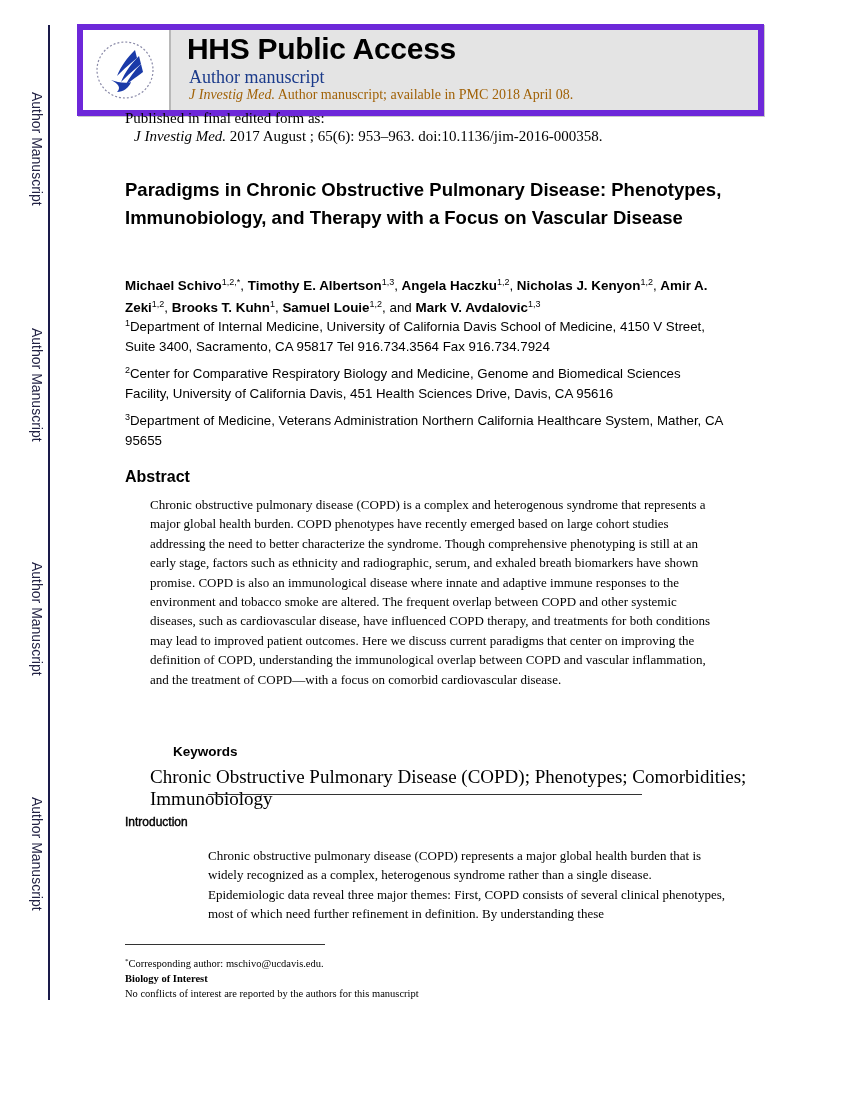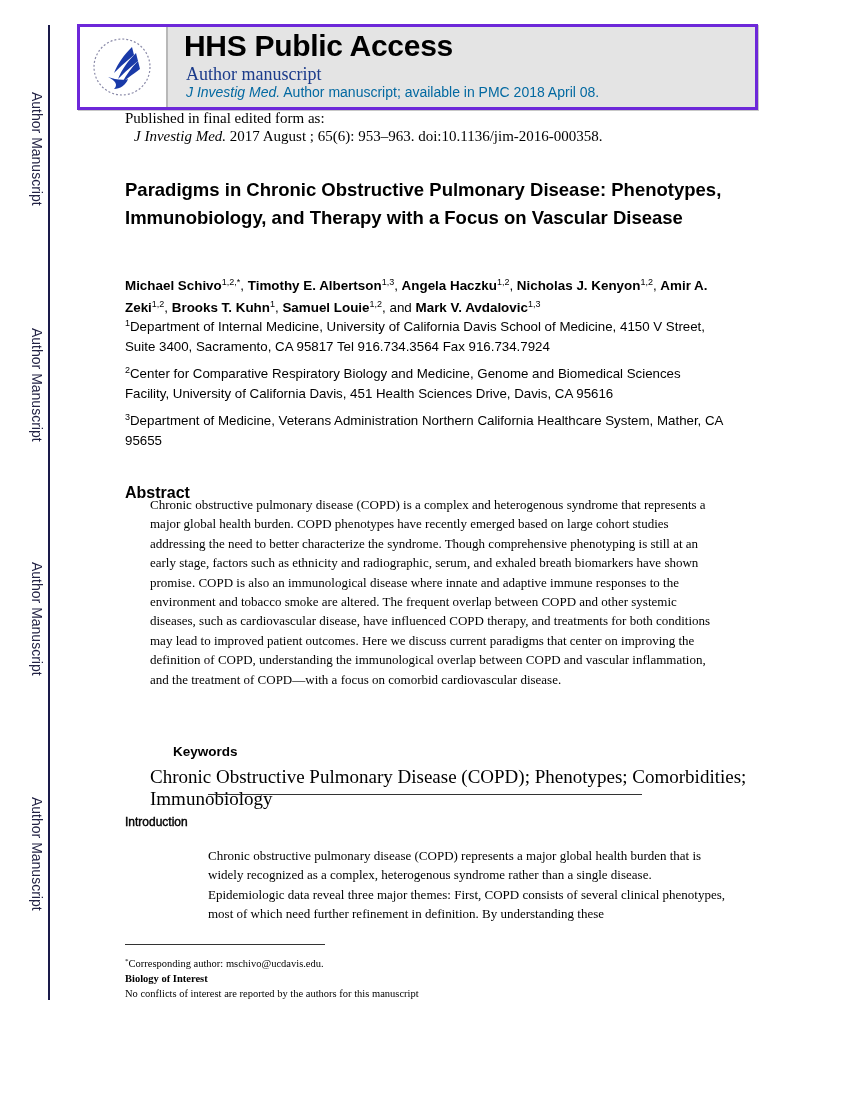--- a/index.html
+++ b/index.html
@@ -9,29 +9,29 @@
 
   
   .rail-line { position: absolute; left: 48px; top: 25px; width: 2px; height: 975px; background: #1a1a4a; }
   .rail-label { position: absolute; left: 25px; width: 20px; height: 140px;
     font-family: "Liberation Sans", "DejaVu Sans", sans-serif; font-size: 14px; color: #222244; }
   .rail-label span { position: absolute; left: 0; top: 0; transform-origin: 0 0; transform: translate(20px, 0) rotate(90deg);
     white-space: nowrap; display: block; }
 
   
   .hhs-box { position: absolute; left: 77px; top: 24px; width: 675px; height: 80px;
-    border: 3px solid #6d28d9; background: #e4e4e4; box-shadow: 1px 1px 0 #c8c8c8; }
+    border: 6px solid #6d28d9; background: #e4e4e4; box-shadow: 1px 1px 0 #c8c8c8; }
   .hhs-logo { position: absolute; left: 0; top: 0; width: 86px; height: 80px; background: #ffffff; border-right: 2px solid #b8b8b8; }
   .hhs-logo svg { position: absolute; left: 8px; top: 6px; }
   .hhs-title { position: absolute; left: 104px; top: 2px; font-family: "Liberation Sans", "DejaVu Sans", sans-serif;
     font-weight: bold; font-size: 30px; color: #000; letter-spacing: -0.3px; }
   .hhs-sub { position: absolute; left: 106px; top: 37px; font-family: "Liberation Serif", "DejaVu Serif", serif;
     font-size: 18px; color: #1a3a8a; }
-  .hhs-avail { position: absolute; left: 106px; top: 57px; font-family: Liberation Sans, sans-serif;
-    font-size: 14px; color: #0369a1; }
+  .hhs-avail { position: absolute; left: 106px; top: 57px; font-family: Liberation Serif, serif;
+    font-size: 14px; color: #a16207; }
   .hhs-avail i { font-style: italic; }
 
   .pub { position: absolute; left: 125px; top: 109px; font-size: 15px; line-height: 18px; }
   .pub .cite { padding-left: 9px; }
 
   .title { position: absolute; left: 125px; top: 176px; width: 600px; font-size: 18.5px; font-weight: bold; line-height: 28px; }
 
   .authors { position: absolute; left: 125px; top: 275px; width: 605px; font-size: 13.4px; line-height: 22px; }
   .authors b { font-weight: bold; }
   .authors sup { font-size: 9px; vertical-align: 5px; line-height: 0; font-weight: normal; }
@@ -87,21 +87,21 @@
 </div>
 
 <div class="title sans">Paradigms in Chronic Obstructive Pulmonary Disease: Phenotypes, Immunobiology, and Therapy with a Focus on Vascular Disease</div>
 
 <div class="authors sans" id="authors"><b>Michael Schivo</b><sup>1,2,*</sup><span>, </span><b>Timothy E. Albertson</b><sup>1,3</sup><span>, </span><b>Angela Haczku</b><sup>1,2</sup><span>, </span><b>Nicholas J. Kenyon</b><sup>1,2</sup><span>, </span><b>Amir A. Zeki</b><sup>1,2</sup><span>, </span><b>Brooks T. Kuhn</b><sup>1</sup><span>, </span><b>Samuel Louie</b><sup>1,2</sup><span>, and </span><b>Mark V. Avdalovic</b><sup>1,3</sup><span></span></div>
 
 <div class="affil sans" style="top:317px;"><sup>1</sup><span>Department of Internal Medicine, University of California Davis School of Medicine, 4150 V Street, Suite 3400, Sacramento, CA 95817 Tel 916.734.3564 Fax 916.734.7924</span></div>
 <div class="affil sans" style="top:364px;"><sup>2</sup><span>Center for Comparative Respiratory Biology and Medicine, Genome and Biomedical Sciences Facility, University of California Davis, 451 Health Sciences Drive, Davis, CA 95616</span></div>
 <div class="affil sans" style="top:411px;"><sup>3</sup><span>Department of Medicine, Veterans Administration Northern California Healthcare System, Mather, CA 95655</span></div>
 
-<div class="h2" style="top:484px; font-size:16px;">Abstract</div>
+<div class="h2" style="top:468px; font-size:16px;">Abstract</div>
 <div class="abstract-body serif">Chronic obstructive pulmonary disease (COPD) is a complex and heterogenous syndrome that represents a major global health burden. COPD phenotypes have recently emerged based on large cohort studies addressing the need to better characterize the syndrome. Though comprehensive phenotyping is still at an early stage, factors such as ethnicity and radiographic, serum, and exhaled breath biomarkers have shown promise. COPD is also an immunological disease where innate and adaptive immune responses to the environment and tobacco smoke are altered. The frequent overlap between COPD and other systemic diseases, such as cardiovascular disease, have influenced COPD therapy, and treatments for both conditions may lead to improved patient outcomes. Here we discuss current paradigms that center on improving the definition of COPD, understanding the immunological overlap between COPD and vascular inflammation, and the treatment of COPD—with a focus on comorbid cardiovascular disease.</div>
 
 <div class="h2" style="top:744px; font-size:13.5px;padding-left:48px;">Keywords</div>
 <div class="kw serif">Chronic Obstructive Pulmonary Disease (COPD); Phenotypes; Comorbidities; Immunobiology</div>
 <div class="rule"></div>
 
 <div class="h2" style="top:815px; font-size:12px; font-weight:normal; -webkit-text-stroke:0.4px #000;">Introduction</div>
 <div class="intro-body serif">Chronic obstructive pulmonary disease (COPD) represents a major global health burden that is widely recognized as a complex, heterogenous syndrome rather than a single disease. Epidemiologic data reveal three major themes: First, COPD consists of several clinical phenotypes, most of which need further refinement in definition. By understanding these</div>
 
 <div class="fn-rule"></div>

